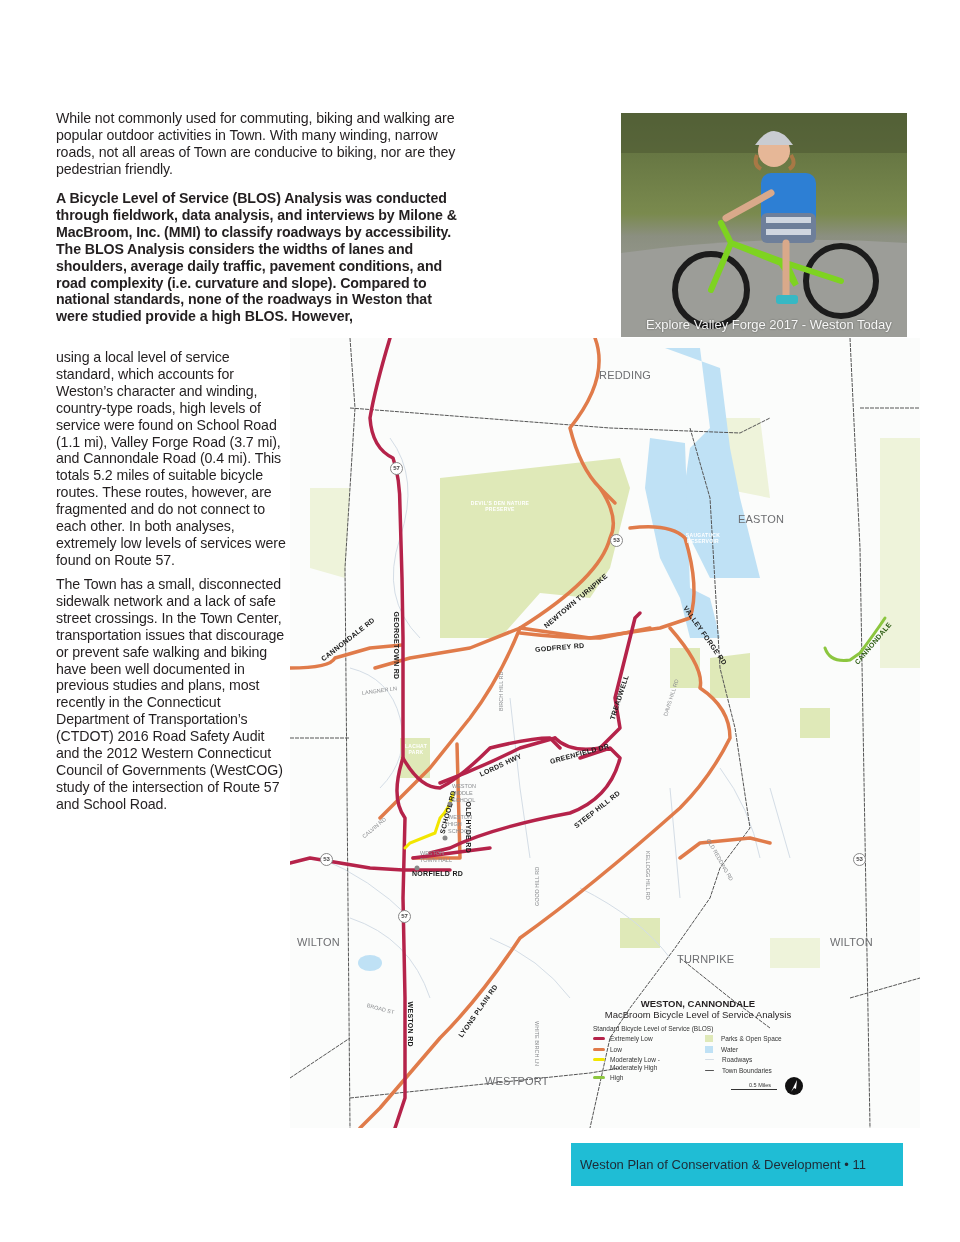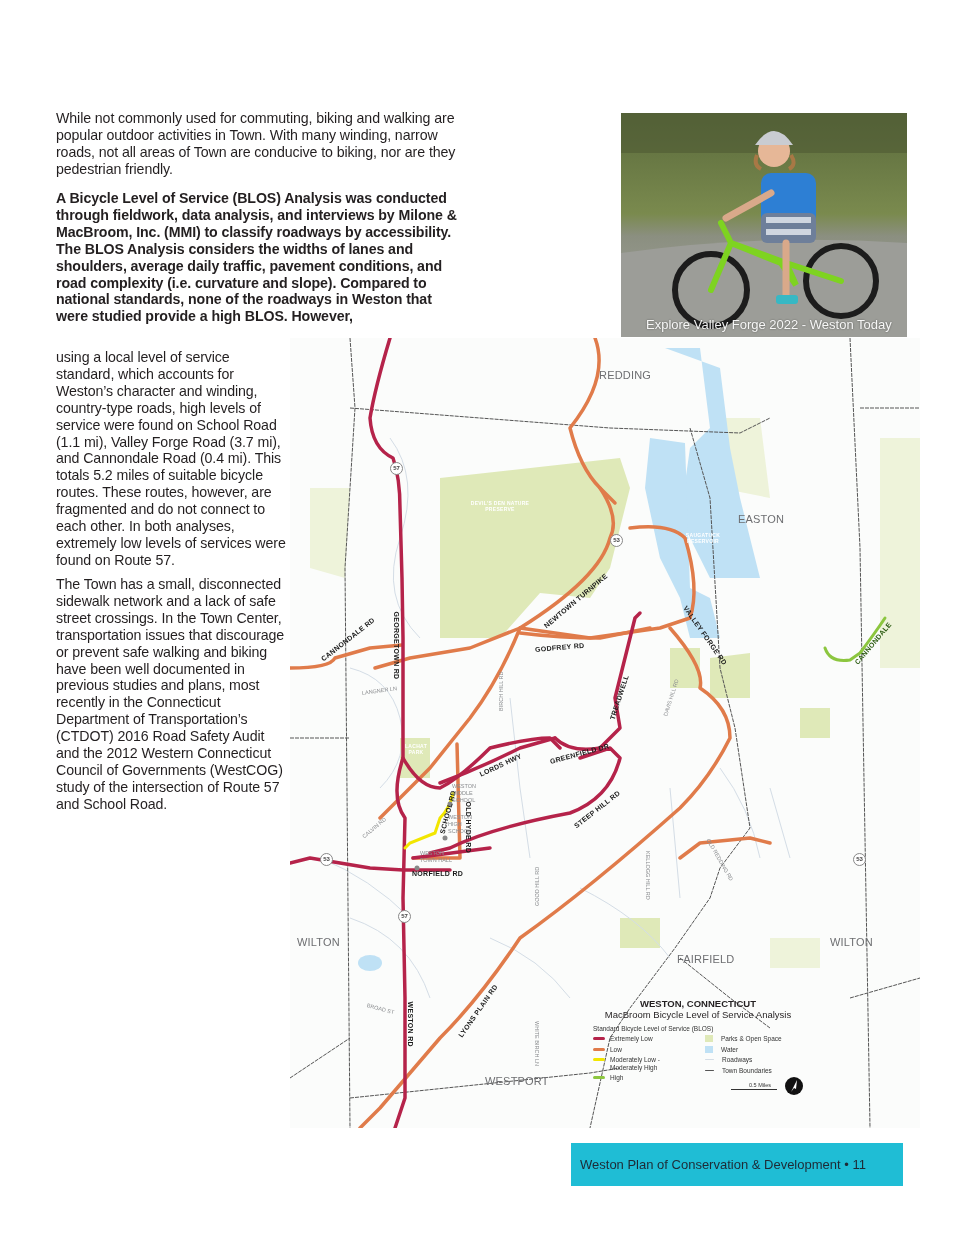--- a/index.html
+++ b/index.html
@@ -97,21 +97,21 @@
     <rect x="145" y="104" width="45" height="6" fill="#cfd6e0"></rect>
     <rect x="145" y="116" width="45" height="6" fill="#cfd6e0"></rect>
     <path d="M150 80 L105 105" stroke="#d9a98a" stroke-width="7" stroke-linecap="round"></path>
     <path d="M165 130 L165 185" stroke="#d9a98a" stroke-width="7" stroke-linecap="round"></path>
     <rect x="155" y="182" width="22" height="9" rx="3" fill="#37b8c4"></rect>
 
     <circle cx="153" cy="38" r="16" fill="#e6b797"></circle>
     <path d="M134 32 Q153 4 172 32 Z" fill="#c9ccd1"></path>
     <path d="M136 42 Q132 52 140 56 M170 42 Q176 52 168 56" stroke="#a87845" stroke-width="4" fill="none"></path>
   </svg>
-  <span class="photo-caption">Explore Valley Forge 2022 - Weston Today</span>
+  <span class="photo-caption">Explore Valley Forge 2017 - Weston Today</span>
 </div>
 
 <div class="map">
   <svg width="630" height="790" viewBox="0 0 630 790">
 
     <path d="M150 140 L330 120 L340 150 L320 230 L300 260 L250 255 L210 300 L150 300 Z" fill="#dfe9b8"></path>
     <path d="M20 150 L60 150 L55 240 L20 230 Z" fill="#eef3da"></path>
     <path d="M110 400 L140 400 L140 440 L110 440 Z" fill="#dfe9b8"></path>
     <path d="M420 320 L460 315 L460 360 L420 360 Z" fill="#dfe9b8"></path>
     <path d="M480 600 L530 600 L530 630 L480 630 Z" fill="#eef3da"></path>
@@ -179,21 +179,21 @@
 
     <circle cx="160" cy="466" r="2.5" fill="#888"></circle>
     <circle cx="155" cy="500" r="2.5" fill="#888"></circle>
     <circle cx="127" cy="530" r="2.5" fill="#888"></circle>
   </svg>
 
   <span class="map-label" style="left:270px;top:31px;margin-left:39px;">REDDING</span>
   <span class="map-label" style="left:448px;top:175px;text-align:right;">EASTON</span>
   <span class="map-label" style="left:7px;top:598px;">WILTON</span>
   <span class="map-label" style="left:540px;top:598px;">WILTON</span>
-  <span class="map-label" style="left:387px;top:615px;">FAIRFIELD</span>
+  <span class="map-label" style="left:387px;top:615px;">TURNPIKE</span>
   <span class="map-label" style="left:195px;top:737px;">WESTPORT</span>
 
   <span class="road-label" style="left:32px;top:318px;transform:rotate(-38deg);">CANNONDALE RD</span>
   <span class="road-label" style="left:106px;top:270px;transform:rotate(90deg);">GEORGETOWN RD</span>
   <span class="road-label" style="left:255px;top:285px;transform:rotate(-40deg);">NEWTOWN TURNPIKE</span>
   <span class="road-label" style="left:245px;top:308px;transform:rotate(-5deg);">GODFREY RD</span>
   <span class="road-label" style="left:395px;top:265px;transform:rotate(55deg);">VALLEY FORGE RD</span>
   <span class="road-label" style="left:566px;top:322px;transform:rotate(-50deg);color:#2a5a10;">CANNONDALE</span>
   <span class="road-label" style="left:322px;top:378px;transform:rotate(-72deg);">TREADWELL</span>
   <span class="road-label" style="left:190px;top:433px;transform:rotate(-25deg);">LORDS HWY</span>
@@ -222,21 +222,21 @@
   <span class="shield" style="left:563px;top:515px;">53</span>
 
   <span class="park-label" style="left:170px;top:162px;width:80px;">DEVIL'S DEN NATURE PRESERVE</span>
   <span class="park-label" style="left:390px;top:194px;width:46px;">SAUGATUCK RESERVOIR</span>
   <span class="poi-label" style="left:162px;top:445px;width:30px;">WESTON MIDDLE SCHOOL</span>
   <span class="poi-label" style="left:158px;top:476px;width:30px;">WESTON HIGH SCHOOL</span>
   <span class="poi-label" style="left:130px;top:512px;width:34px;">WESTON TOWN HALL</span>
   <span class="park-label" style="left:112px;top:405px;width:28px;">LACHAT PARK</span>
 
   <div class="legend">
-    <div class="legend-title">WESTON, CONNECTICUT</div>
+    <div class="legend-title">WESTON, CANNONDALE</div>
     <div class="legend-subtitle">MacBroom Bicycle Level of Service Analysis</div>
     <div class="legend-head">Standard Bicycle Level of Service (BLOS)</div>
     <div class="legend-cols">
       <div class="legend-col">
         <div class="legend-item">
           <span class="swatch-line" style="background:#b5234a;"></span>
           <span>Extremely Low</span>
         </div>
         <div class="legend-item">
           <span class="swatch-line" style="background:#e07b4a;"></span>

